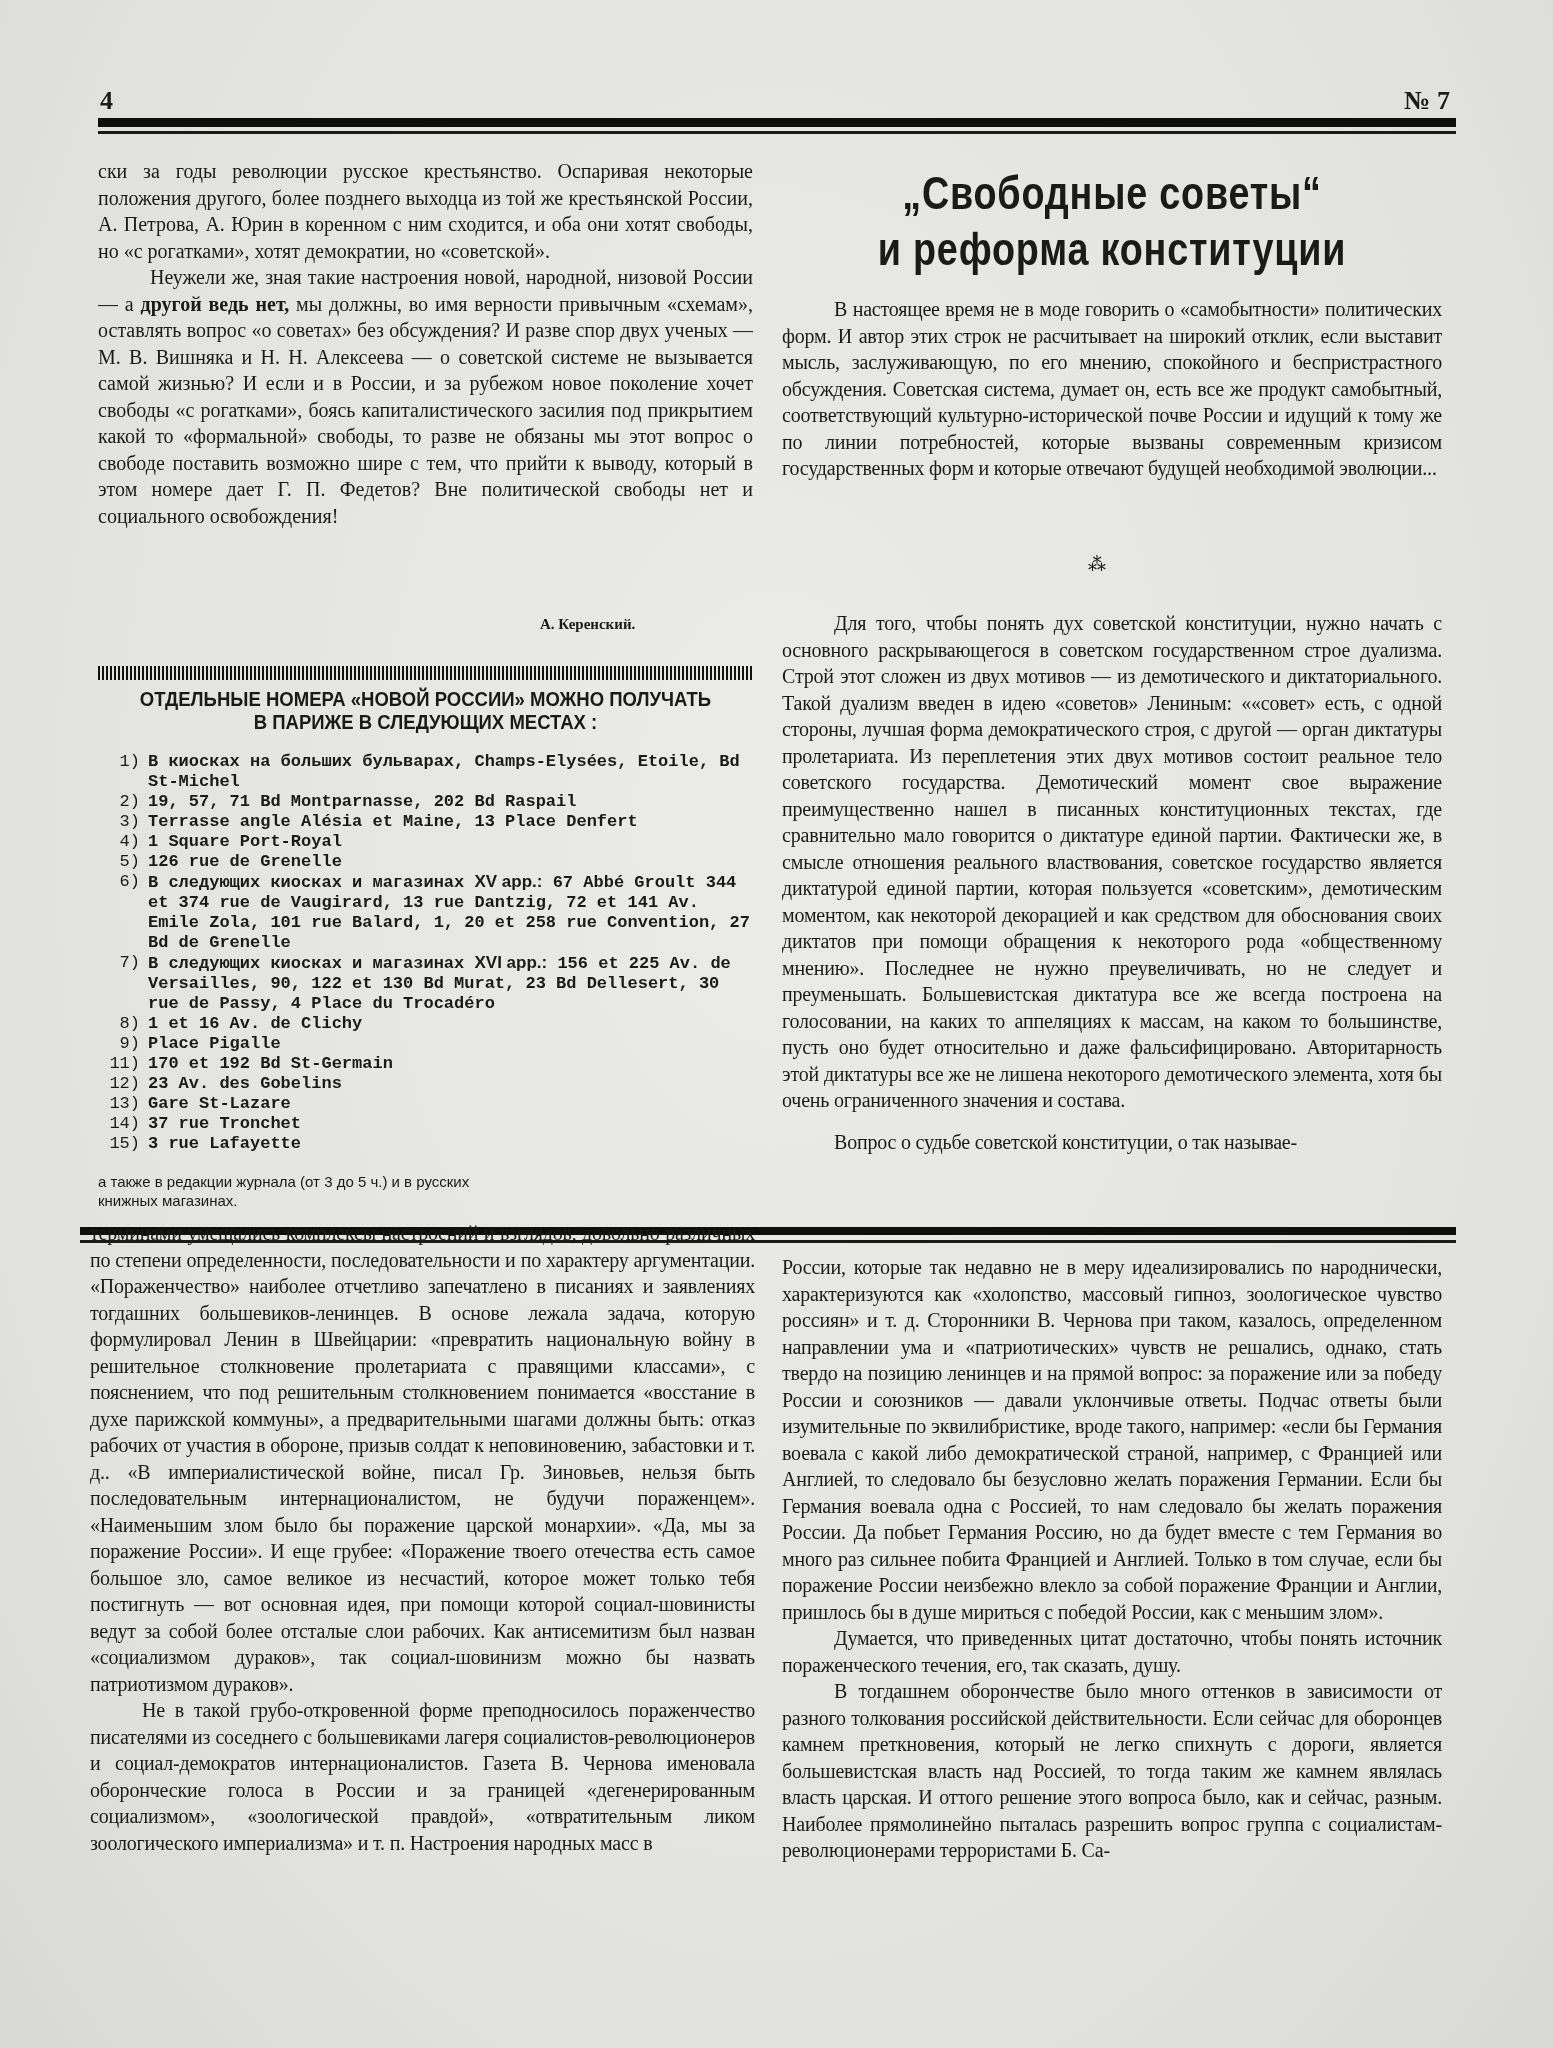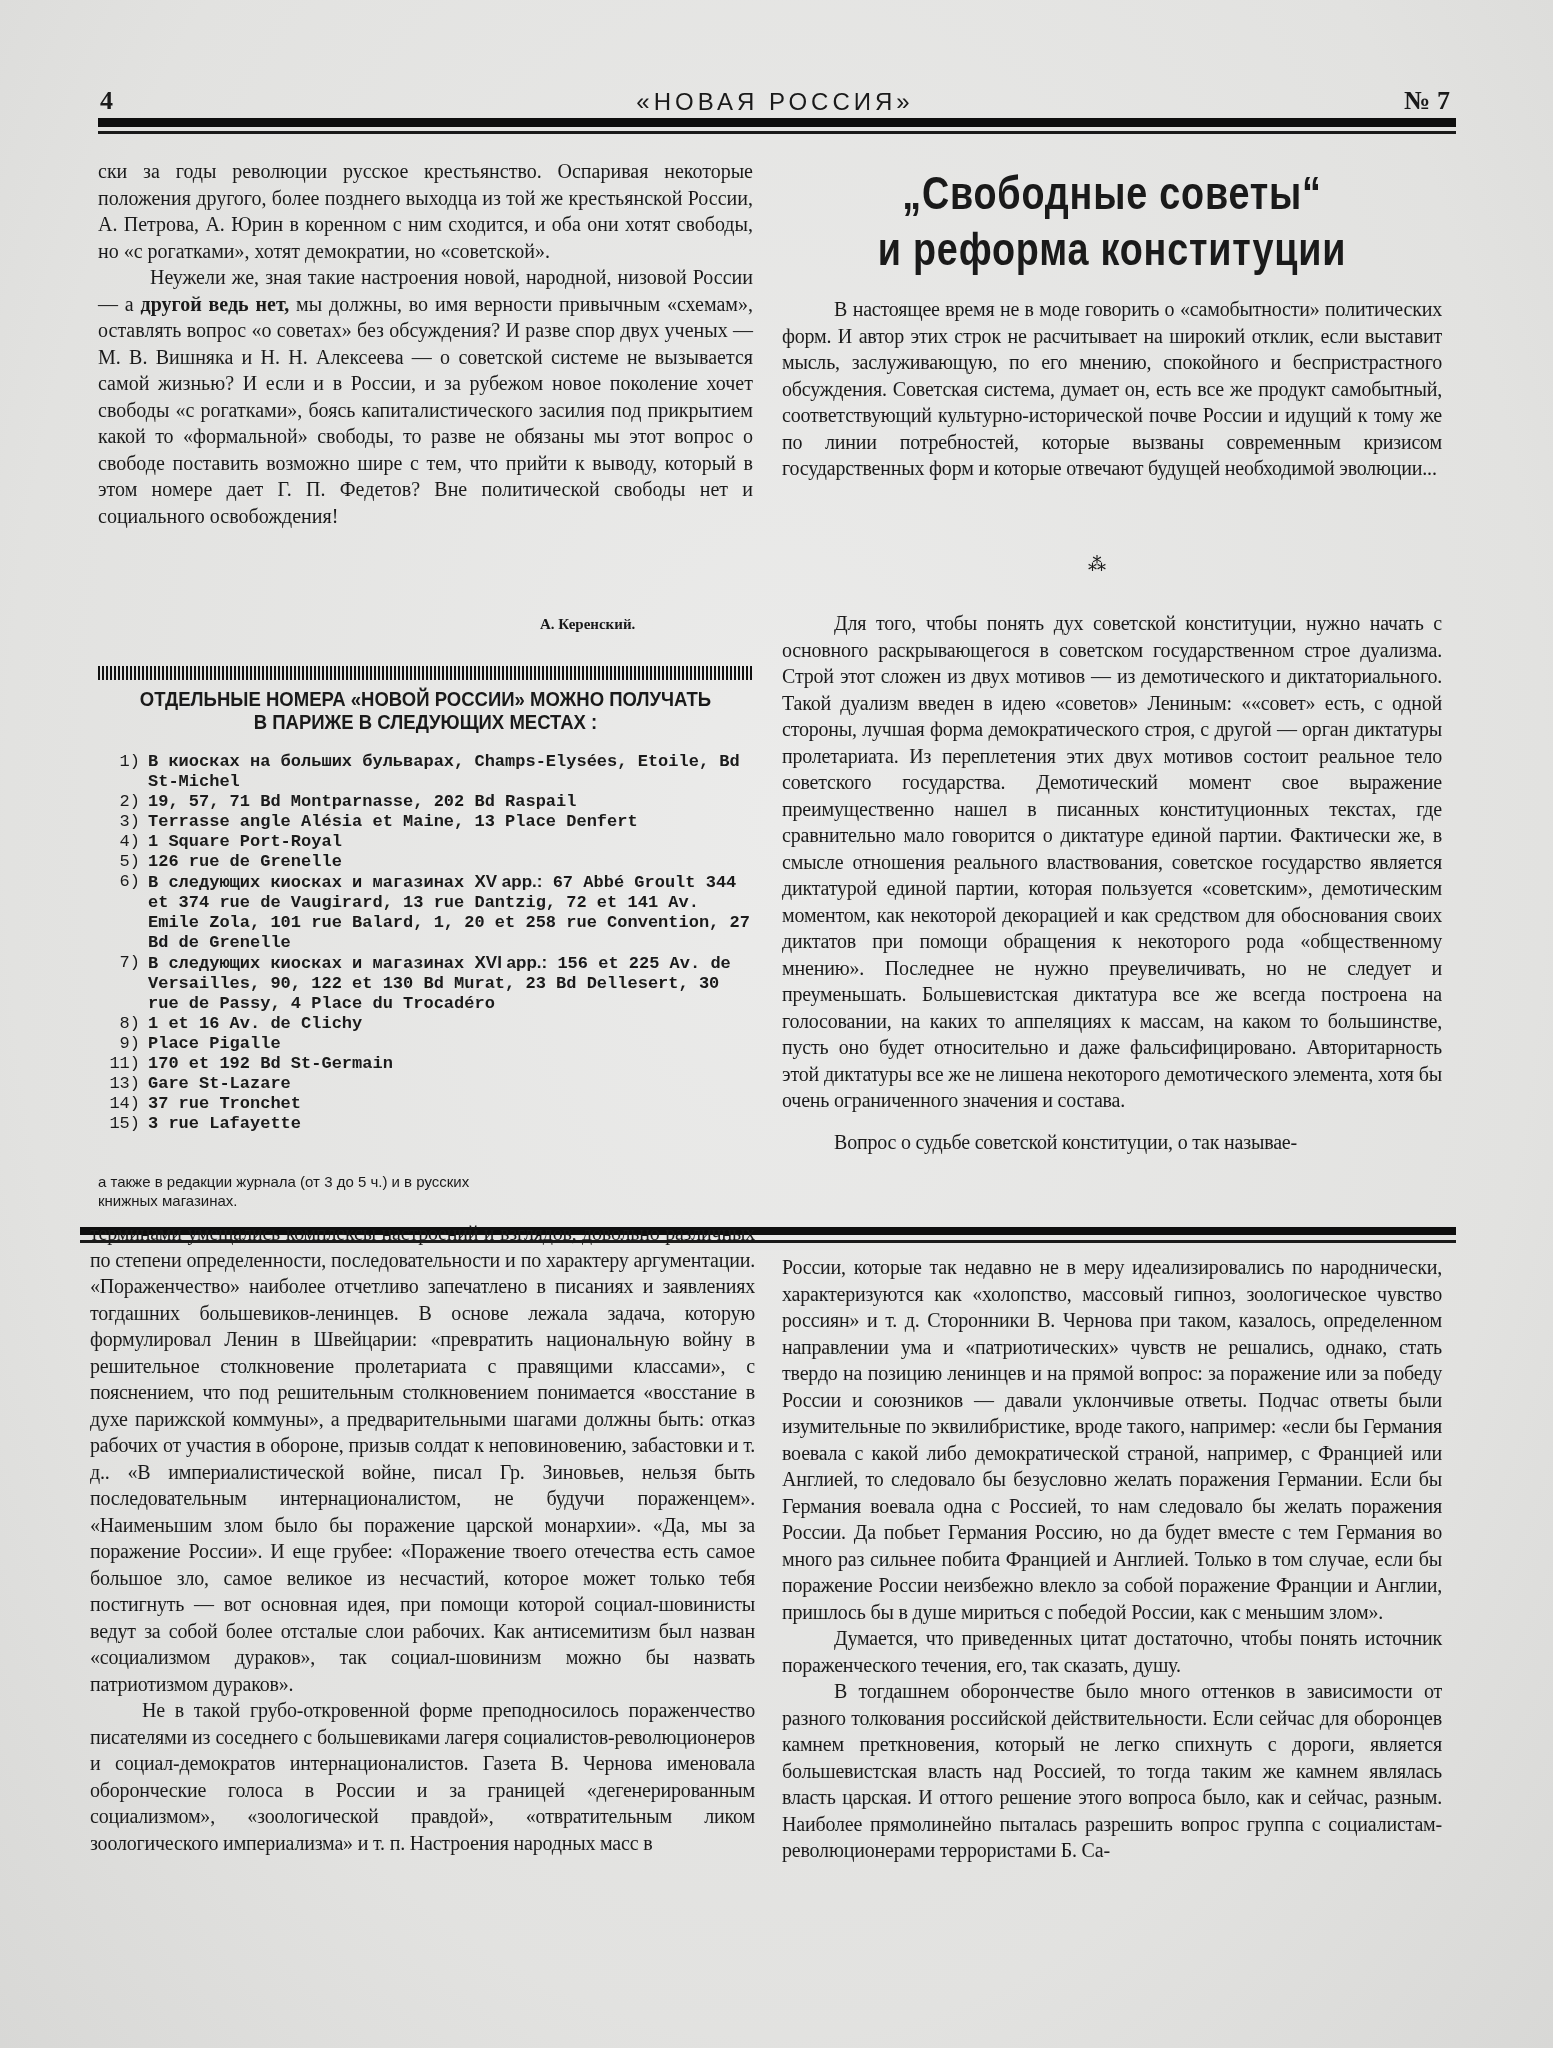--- a/index.html
+++ b/index.html
@@ -50,21 +50,20 @@
   .mid-rule { position: absolute; left: 80px; top: 1227px; width: 1376px; height: 8px; background: #0e0e0e; }
   .mid-rule2 { position: absolute; left: 80px; top: 1240px; width: 1376px; height: 3px; background: #1a1a1a; }
 </style>
 </head>
 <body>
 
 <div class="page">
 
   <div class="hdr">
     <span class="pgnum">4</span>
-    <div class="mast">«НОВАЯ РОССИЯ»</div>
     <span class="issue">№ 7</span>
   </div>
   <div class="rule-top"></div>
   <div class="rule-top2"></div>
 
   <div class="col colL" style="top:158px;">
     <p>ски за годы революции русское крестьянство. Оспаривая некоторые положения другого, более позднего выходца из той же крестьянской России, А. Петрова, А. Юрин в коренном с ним сходится, и оба они хотят свободы, но «с рогатками», хотят демократии, но «советской».</p>
     <p class="ind"><span>Неужели же, зная такие настроения новой, народной, низовой России — а</span> <b>другой ведь нет,</b><span> мы должны, во имя верности привычным «схемам», оставлять вопрос «о советах» без обсуждения? И разве спор двух ученых — М. В. Вишняка и Н. Н. Алексеева — о советской системе не вызывается самой жизнью? И если и в России, и за рубежом новое поколение хочет свободы «с рогатками», боясь капиталистического засилия под прикрытием какой то «формальной» свободы, то разве не обязаны мы этот вопрос о свободе поставить возможно шире с тем, что прийти к выводу, который в этом номере дает Г. П. Федетов? Вне политической свободы нет и социального освобождения!</span></p>
   </div>
   <div class="sig">А. Керенский.</div>
@@ -110,20 +109,24 @@
       </div>
       <div class="ni">
         <span class="n">9)</span>
         <span class="t">Place Pigalle</span>
       </div>
       <div class="ni">
         <span class="n">11)</span>
         <span class="t">170 et 192 Bd St-Germain</span>
       </div>
       <div class="ni">
+        <span class="n">12)</span>
+        <span class="t">23 Av. des Gobelins</span>
+      </div>
+      <div class="ni">
         <span class="n">13)</span>
         <span class="t">Gare St-Lazare</span>
       </div>
       <div class="ni">
         <span class="n">14)</span>
         <span class="t">37 rue Tronchet</span>
       </div>
       <div class="ni">
         <span class="n">15)</span>
         <span class="t">3 rue Lafayette</span>

